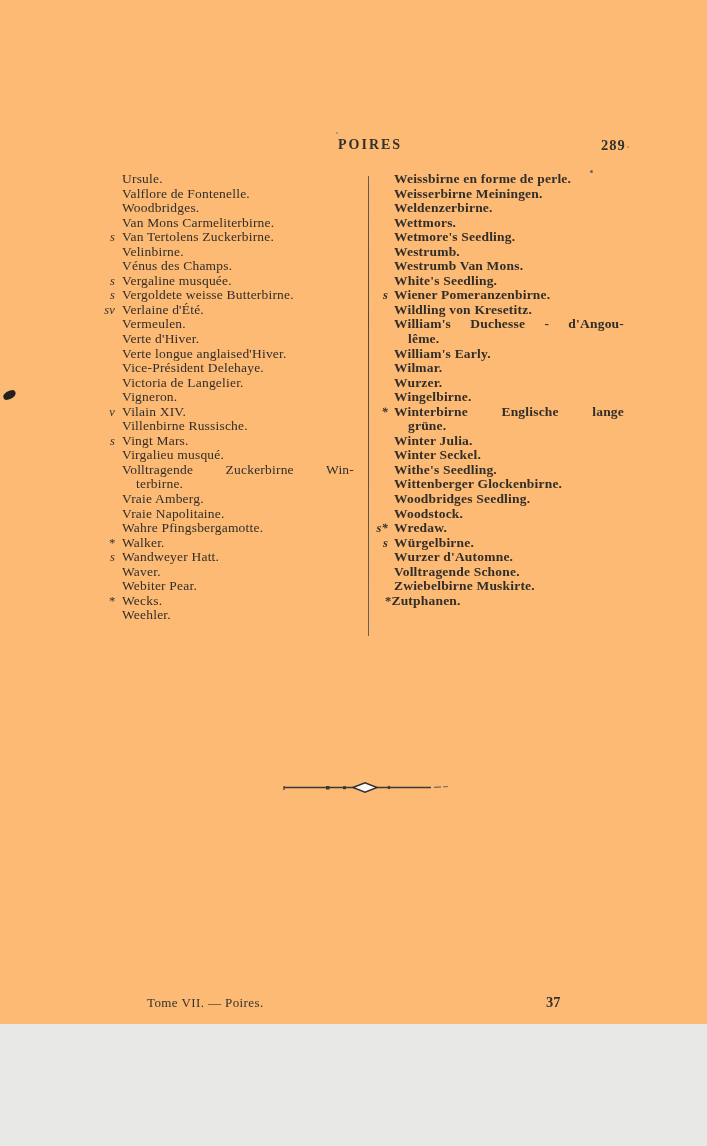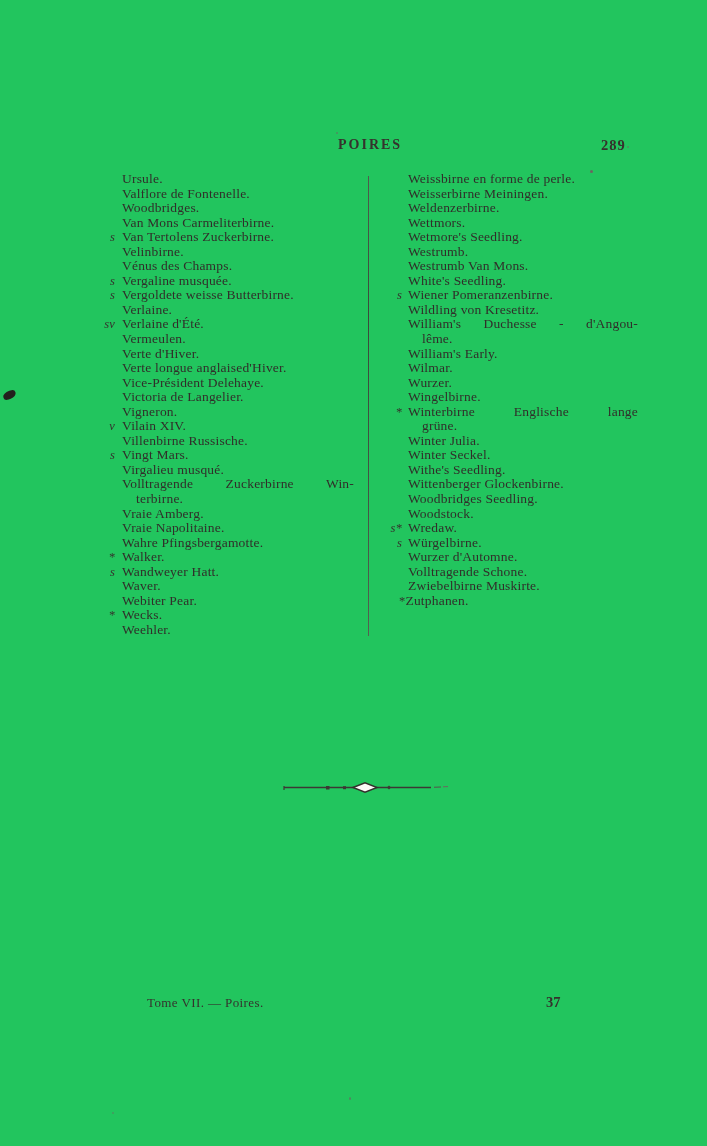--- a/index.html
+++ b/index.html
@@ -1,19 +1,19 @@
 <!DOCTYPE html>
 <html><head>
 <meta charset="utf-8">
 <style>
   html,body{margin:0;padding:0;background:#e8e8e6;}
   .page{
     position:relative;
-    width:707px;height:1146px;
-    background:#22c55e;
+    width:707px;height:1024px;
+    background:#fdba74;
     overflow:hidden;
     font-family:"Liberation Serif","DejaVu Serif",serif;
     color:#312e2a;
   }
   
   .hdr-title{
     position:absolute;left:338px;top:137px;
     font-size:14px;font-weight:bold;letter-spacing:2px;
     color:#35322d;
   }
@@ -23,21 +23,21 @@
     color:#35322d;
     text-align:right;
   }
   
   .col{
     position:absolute;top:172px;
     font-size:13.5px;line-height:14.55px;
     letter-spacing:0.2px;
   }
   .col.left{left:98px;width:256px;}
-  .col.right{left:390px;width:248px;}
+  .col.right{left:376px;width:248px;font-weight:bold;}
   .line{display:flex;align-items:baseline;}
   .m{
     flex:0 0 auto;width:17px;margin-right:7px;
     text-align:right;font-style:italic;font-size:12.5px;
     color:#35322d;
   }
   .col.right .m{width:12px;margin-right:6px;}
   .t{flex:1 1 auto;white-space:nowrap;}
   .t.just{white-space:normal;text-align:justify;text-align-last:justify;}
   .t.ind{padding-left:14px;}
@@ -112,24 +112,20 @@
         <span class="m"></span>
         <span class="t">Vénus des Champs.</span>
       </div>
       <div class="line">
         <span class="m">s</span>
         <span class="t">Vergaline musquée.</span>
       </div>
       <div class="line">
         <span class="m">s</span>
         <span class="t">Vergoldete weisse Butterbirne.</span>
-      </div>
-      <div class="line">
-        <span class="m"></span>
-        <span class="t">Verlaine.</span>
       </div>
       <div class="line">
         <span class="m">sv</span>
         <span class="t">Verlaine d'Été.</span>
       </div>
       <div class="line">
         <span class="m"></span>
         <span class="t">Vermeulen.</span>
       </div>
       <div class="line">

